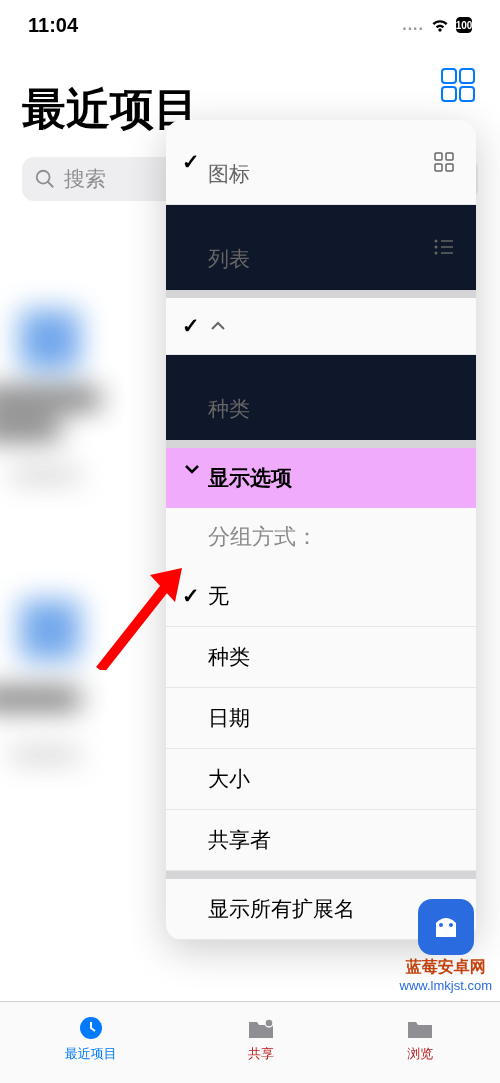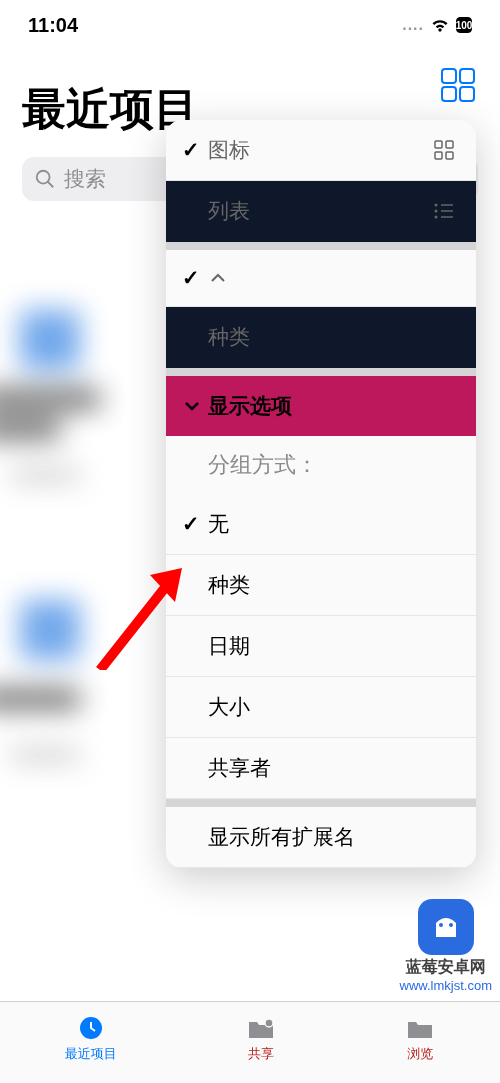--- a/index.html
+++ b/index.html
@@ -20,37 +20,37 @@
     
     .blur-bg { position: absolute; left: 0; right: 0; top: 250px; bottom: 80px; filter: blur(14px); opacity: 0.85; }
     .blur-thumb { width: 60px; height: 60px; background: #5898e8; border-radius: 4px; position: absolute; }
     .blur-text { position: absolute; width: 120px; height: 18px; background: #333; border-radius: 3px; }
     
     .menu { position: absolute; right: 24px; top: 120px; width: 310px; background: #f2f2f2; border-radius: 16px; box-shadow: 0 10px 40px rgba(0,0,0,0.2); overflow: hidden; }
     .menu-item { display: flex; align-items: center; padding: 16px 20px 16px 16px; font-size: 21px; color: #000; border-bottom: 0.5px solid rgba(0,0,0,0.08); background: #fafafa; position: relative; }
     .menu-item.dim { background: #0f172a; }
     .check { width: 26px; color: #000; font-weight: 600; }
     .item-label { flex: 1; }
-    .item-label.grey { color: #666; }
+    .item-label.grey { color: #666; margin-top: 24px; }
     .end-icon { width: 24px; height: 24px; }
     .expand-chevron { width: 20px; display: flex; justify-content: center; }
     .menu-sep-thick { height: 8px; background: #d5d5d7; }
-    .section-row { display: flex; align-items: center; padding: 16px 20px 16px 16px; font-size: 21px; background: #be185d; font-weight: 600; }
+    .section-row { display: flex; padding: 16px 20px 16px 16px; font-size: 21px; background: #f0abfc; font-weight: 600; }
     .group-label { padding: 14px 20px 14px 42px; color: #8a8a8e; font-size: 22px; background: #fafafa; }
     
     .arrow { position: absolute; left: 90px; top: 560px; width: 100px; height: 110px; pointer-events: none; }
     
     .tab-bar { position: absolute; bottom: 0; left: 0; right: 0; height: 82px; display: flex; justify-content: space-around; align-items: center; border-top: 0.5px solid #d0d0d0; background: rgba(250,250,250,0.9); padding-bottom: 8px; }
     .tab { display: flex; flex-direction: column; align-items: center; gap: 3px; font-size: 13px; color: #b91c1c; }
     .tab.active { color: #007aff; }
     .tab-icon { width: 30px; height: 28px; }
     
     .watermark { position: absolute; right: 8px; bottom: 90px; display: flex; flex-direction: column; align-items: center; }
     .wm-bubble { width: 56px; height: 56px; background: #2a6be0; border-radius: 14px; display: flex; align-items: center; justify-content: center; }
-    .wm-text { font-size: 16px; font-weight: 700; color: #404040; margin-top: 2px; }
+    .wm-text { font-size: 16px; font-weight: 700; color: #c2410c; margin-top: 2px; }
     .wm-url { font-size: 13px; color: #2a6be0; }
   </style>
 </head>
 <body>
 
 <div class="status-bar">
   <span>11:04</span>
   <div class="status-right">
     <span class="dots">....</span>
     <svg class="wifi-icon" viewBox="0 0 24 24">

